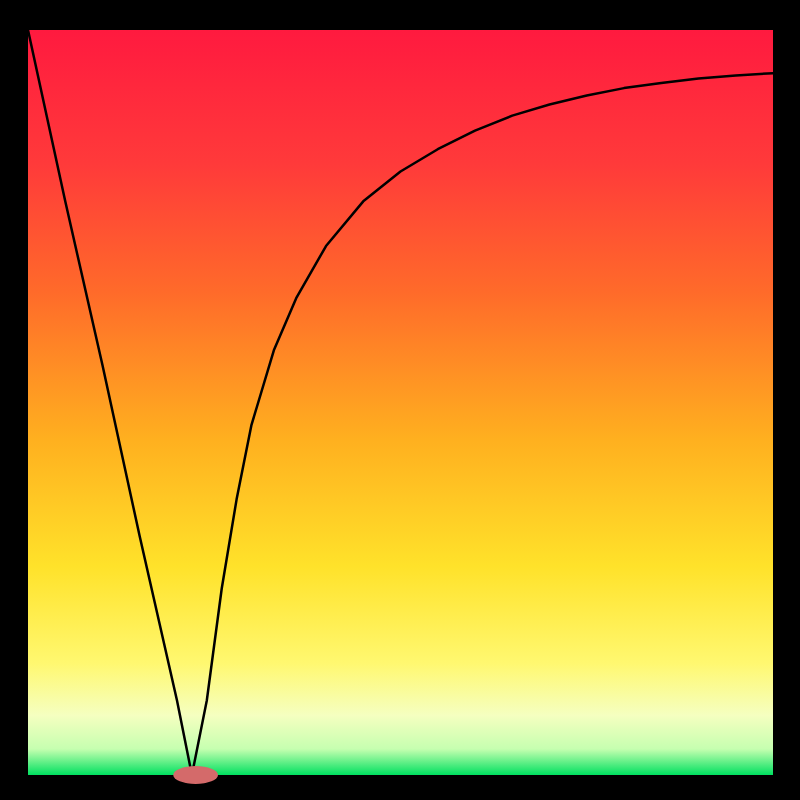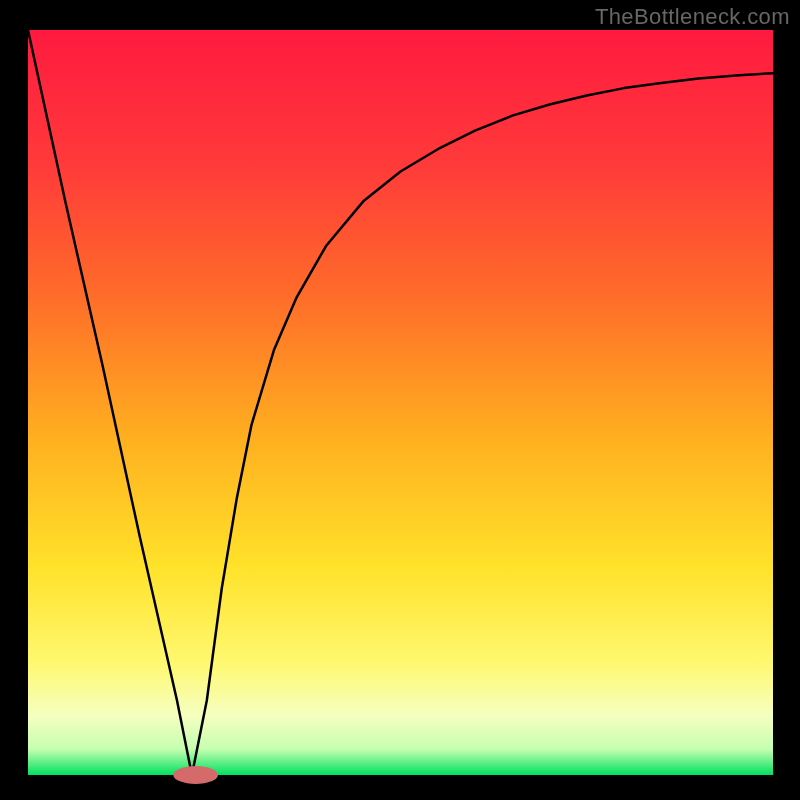--- a/index.html
+++ b/index.html
@@ -27,21 +27,20 @@
     letter-spacing: 0.4px;
   }
   svg {
     display: block;
   }
 </style>
 </head>
 <body>
 
 <div class="frame">
-  <div class="attribution">TheBottleneck.com</div>
 
   <svg id="chart-svg" width="800" height="800" viewBox="0 0 800 800">
     <defs>
       <linearGradient id="bg-grad" x1="0" y1="0" x2="0" y2="1">
           <stop offset="0.00%" stop-color="#ff1a3f"></stop>
           <stop offset="18.00%" stop-color="#ff3a3a"></stop>
           <stop offset="35.00%" stop-color="#ff6a2a"></stop>
           <stop offset="55.00%" stop-color="#ffb01f"></stop>
           <stop offset="72.00%" stop-color="#ffe22a"></stop>
           <stop offset="85.00%" stop-color="#fff870"></stop>

